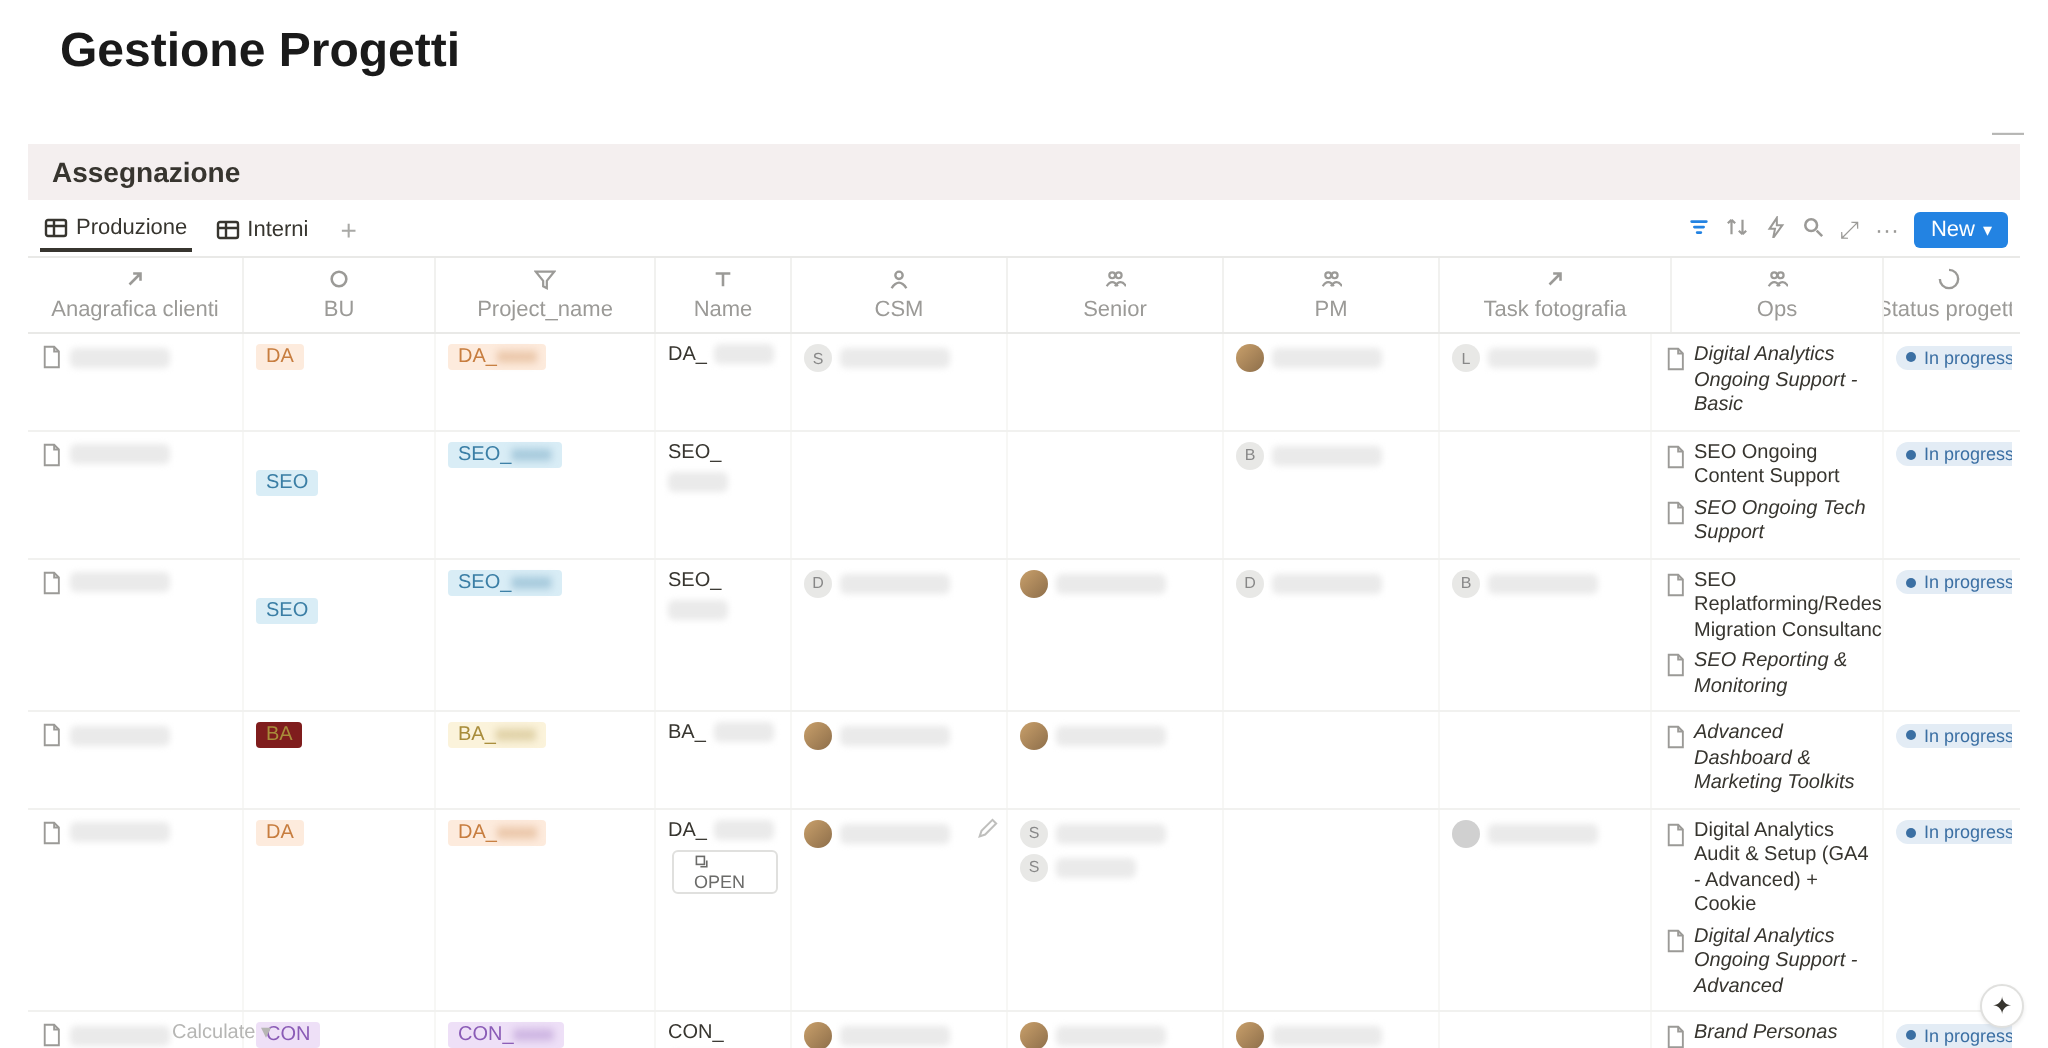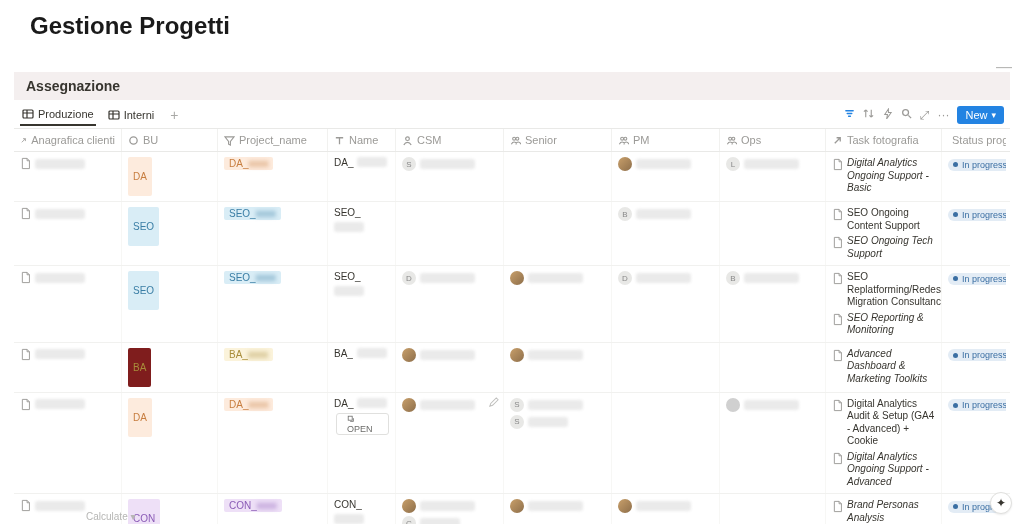--- a/index.html
+++ b/index.html
@@ -55,21 +55,21 @@
   .new-btn .chev { font-size:9px; }
 
   .table-wrap { margin: 0 14px; overflow:hidden; }
   .header-row {
     display:flex; border-bottom:1px solid #e9e9e7;
     font-size:11px; color:#9b9a97;
   }
   .hcell {
     display:flex; align-items:center; gap:4px;
     padding:5px 6px; border-right:1px solid #f1f1ef;
-    overflow:hidden; white-space:nowrap;
+    overflow:hidden; white-space:nowrap;flex-direction:column;
   }
   .hcell:last-child { border-right:none; }
   .col-anag { width:108px; }
   .col-bu   { width:96px; }
   .col-proj { width:110px; }
   .col-name { width:68px; }
   .col-csm  { width:108px; }
   .col-sen  { width:108px; }
   .col-pm   { width:108px; }
   .col-ops  { width:106px; }
@@ -88,25 +88,25 @@
   .anag-val { display:flex; align-items:center; gap:4px; color:#9b9a97; }
   .doc-icon { width:11px; height:13px; flex:none; }
   .blur {
     background:#eaeaea; border-radius:3px; height:10px;
     filter: blur(1.5px);
   }
   .blur.w50{width:50px;} .blur.w40{width:40px;}
   .blur.w30{width:30px;} .blur.w55{width:55px;}
 
   .tag {
-    display:inline-block; font-size:10px; padding:14px 5px;
+    display:inline-block; font-size:10px; padding:1px 5px;
     border-radius:2px; font-weight:400;
   }
   .tag-DA  { background:#fdebdd; color:#c77d3f; }
-  .tag-SEO { background:#d9edf6; color:#3a7ea5; }
+  .tag-SEO { background:#d9edf6; color:#3a7ea5;margin-top:14px; }
   .tag-BA  { background:#7f1d1d; color:#a88c3a; }
   .tag-CON { background:#eee0f7; color:#8a5bb6; }
 
   .proj-tag {
     display:inline-block; font-size:10px; padding:1px 5px;
     border-radius:2px;
   }
   .proj-DA  { background:#fdebdd; color:#c77d3f; }
   .proj-SEO { background:#d9edf6; color:#3a7ea5; }
   .proj-BA  { background:#fbf3db; color:#a88c3a; }
@@ -311,31 +311,31 @@
           <use href="#i-people"></use>
         </svg>
       <span>Senior</span>
     </div>
     <div class="hcell col-pm">
       <svg class="hicon" viewBox="0 0 12 12">
           <use href="#i-people"></use>
         </svg>
       <span>PM</span>
     </div>
+    <div class="hcell col-task">
+      <svg class="hicon" viewBox="0 0 12 12">
+          <use href="#i-arrow-ne"></use>
+        </svg>
+      <span>Task fotografia</span>
+    </div>
     <div class="hcell col-ops">
       <svg class="hicon" viewBox="0 0 12 12">
           <use href="#i-people"></use>
         </svg>
       <span>Ops</span>
-    </div>
-    <div class="hcell col-task">
-      <svg class="hicon" viewBox="0 0 12 12">
-          <use href="#i-arrow-ne"></use>
-        </svg>
-      <span>Task fotografia</span>
     </div>
     <div class="hcell col-stat">
       <svg class="hicon" viewBox="0 0 12 12">
           <use href="#i-spin"></use>
         </svg>
       <span>Status progetti</span>
     </div>
   </div>
 
   <div id="rows-container">

